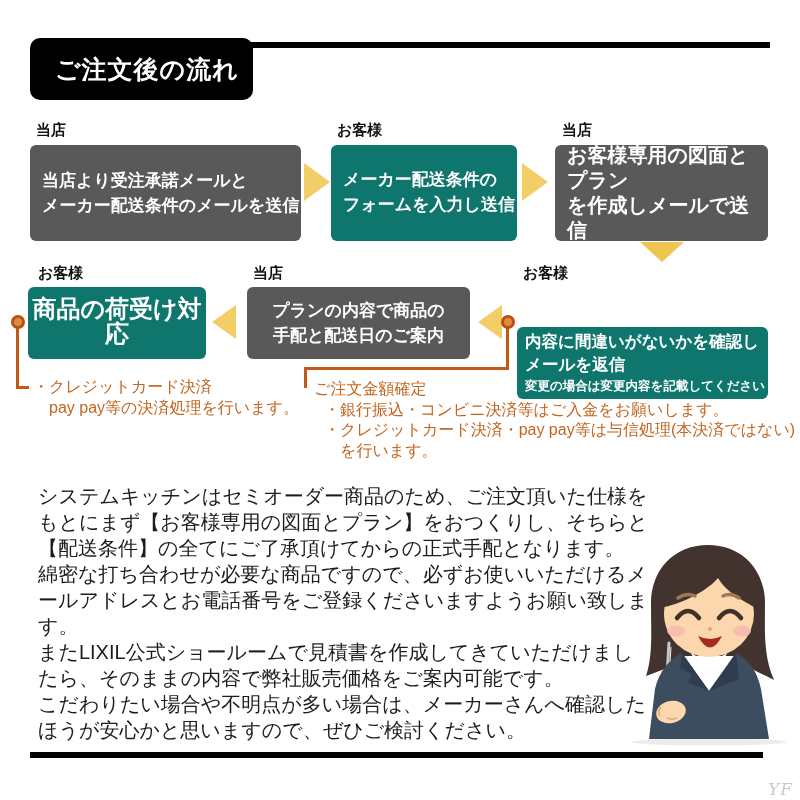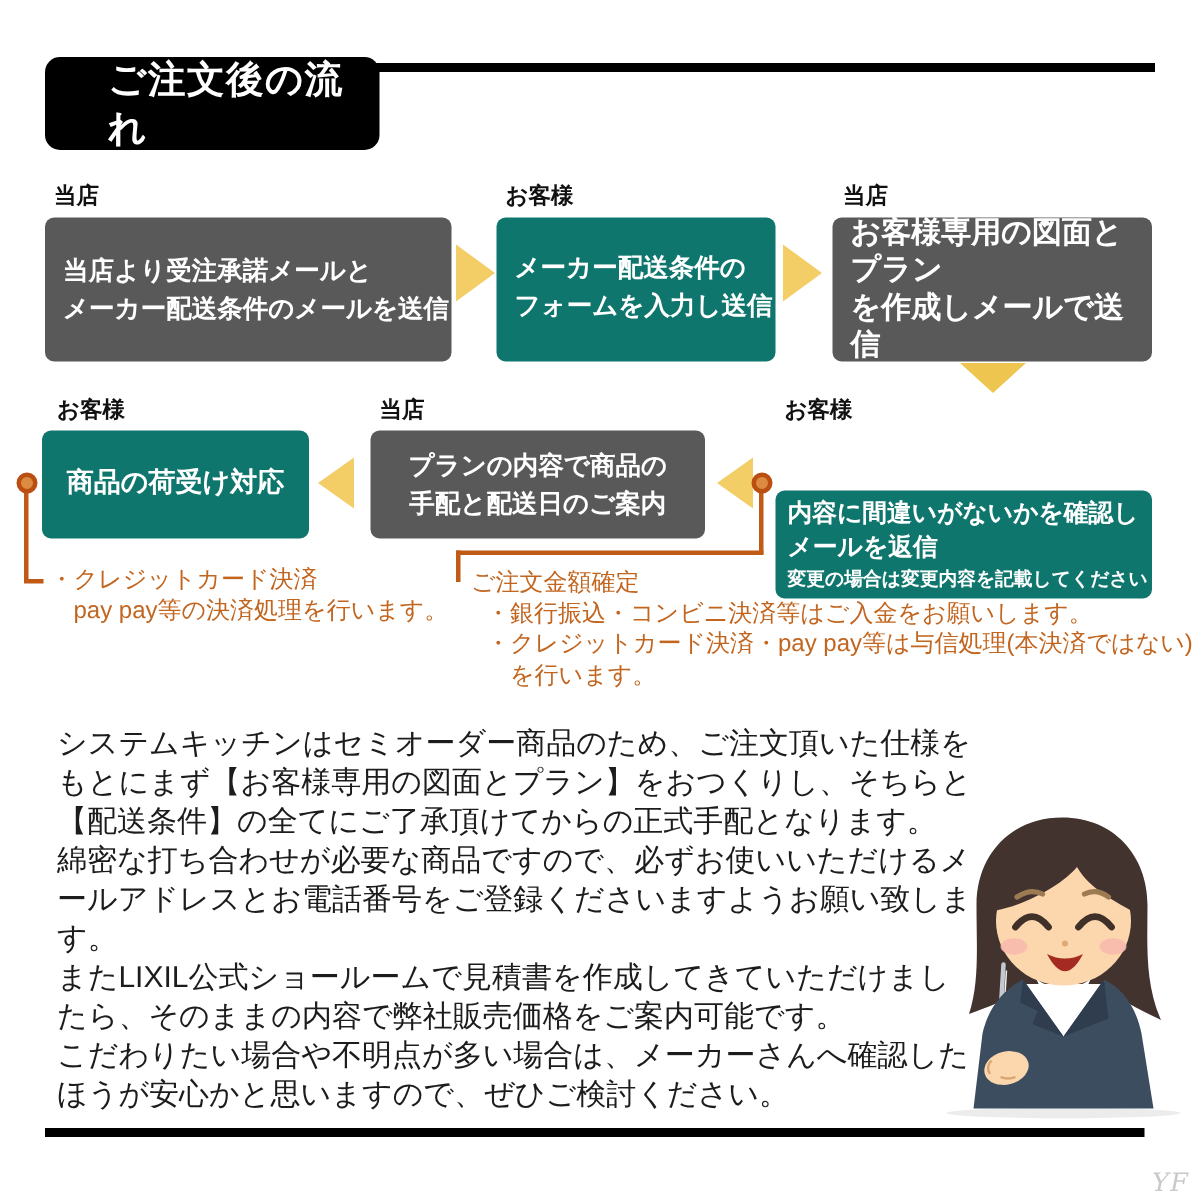--- a/index.html
+++ b/index.html
@@ -3,21 +3,21 @@
 <meta charset="utf-8">
 <style>
   html,body{margin:0;padding:0;background:#fff;}
   body{font-family:"Liberation Sans","DejaVu Sans",sans-serif;}
   .canvas{position:relative;width:800px;height:800px;background:#ffffff;overflow:hidden;}
 
   
   .header-line{position:absolute;left:248px;top:42px;width:522px;height:6px;background:#000;}
   .header-box{position:absolute;left:30px;top:38px;width:223px;height:62px;background:#000;
     border-radius:10px;color:#fff;font-size:25px;font-weight:bold;display:flex;align-items:center;
-    padding-left:42px;box-sizing:border-box;letter-spacing:1px;}
+    padding-left:25px;box-sizing:border-box;letter-spacing:1px;}
 
   
   .actor{position:absolute;font-size:15px;font-weight:bold;color:#111;}
 
   
   .fbox{position:absolute;height:96px;border-radius:6px;color:#fff;font-weight:bold;
     display:flex;flex-direction:column;justify-content:center;box-sizing:border-box;
     white-space:pre-line;font-size:17px;line-height:25px;}
   .fbox.store{background:#595959;}
   .fbox.customer{background:#0f766e;font-family:Liberation Mono, monospace;}
@@ -84,21 +84,21 @@
   <div class="actor" style="left:38px;top:264px;">お客様</div>
   <div class="actor" style="left:253px;top:264px;">当店</div>
   <div class="actor" style="left:523px;top:264px;">お客様</div>
 
   <div class="oline" style="left:16px;top:326px;width:3px;height:62px;"></div>
   <div class="oline" style="left:16px;top:386px;width:13px;height:3px;"></div>
   <div class="oline" style="left:506px;top:327px;width:3px;height:42px;"></div>
   <div class="oline" style="left:304px;top:367px;width:205px;height:3px;"></div>
   <div class="oline" style="left:304px;top:367px;width:3px;height:21px;"></div>
 
-  <div class="fbox customer r2 centered" style="left:28px;top:287px;width:178px;font-size:18px;">商品の荷受け対応</div>
+  <div class="fbox customer r2 centered" style="left:28px;top:287px;width:178px;font-size:24px;">商品の荷受け対応</div>
   <div class="arr-left" style="left:212px;top:305px;"></div>
   <div class="fbox store r2 centered" style="left:247px;top:287px;width:223px;">プランの内容で商品の
 手配と配送日のご案内</div>
   <div class="arr-left" style="left:478px;top:305px;"></div>
   <div class="fbox customer r2" style="left:517px;top:287px;width:251px;padding-left:8px;margin-top:40px;">
     <div class="boxR-main">内容に間違いがないかを確認し
 メールを返信</div>
     <div class="boxR-sub">変更の場合は変更内容を記載してください</div>
   </div>
 

